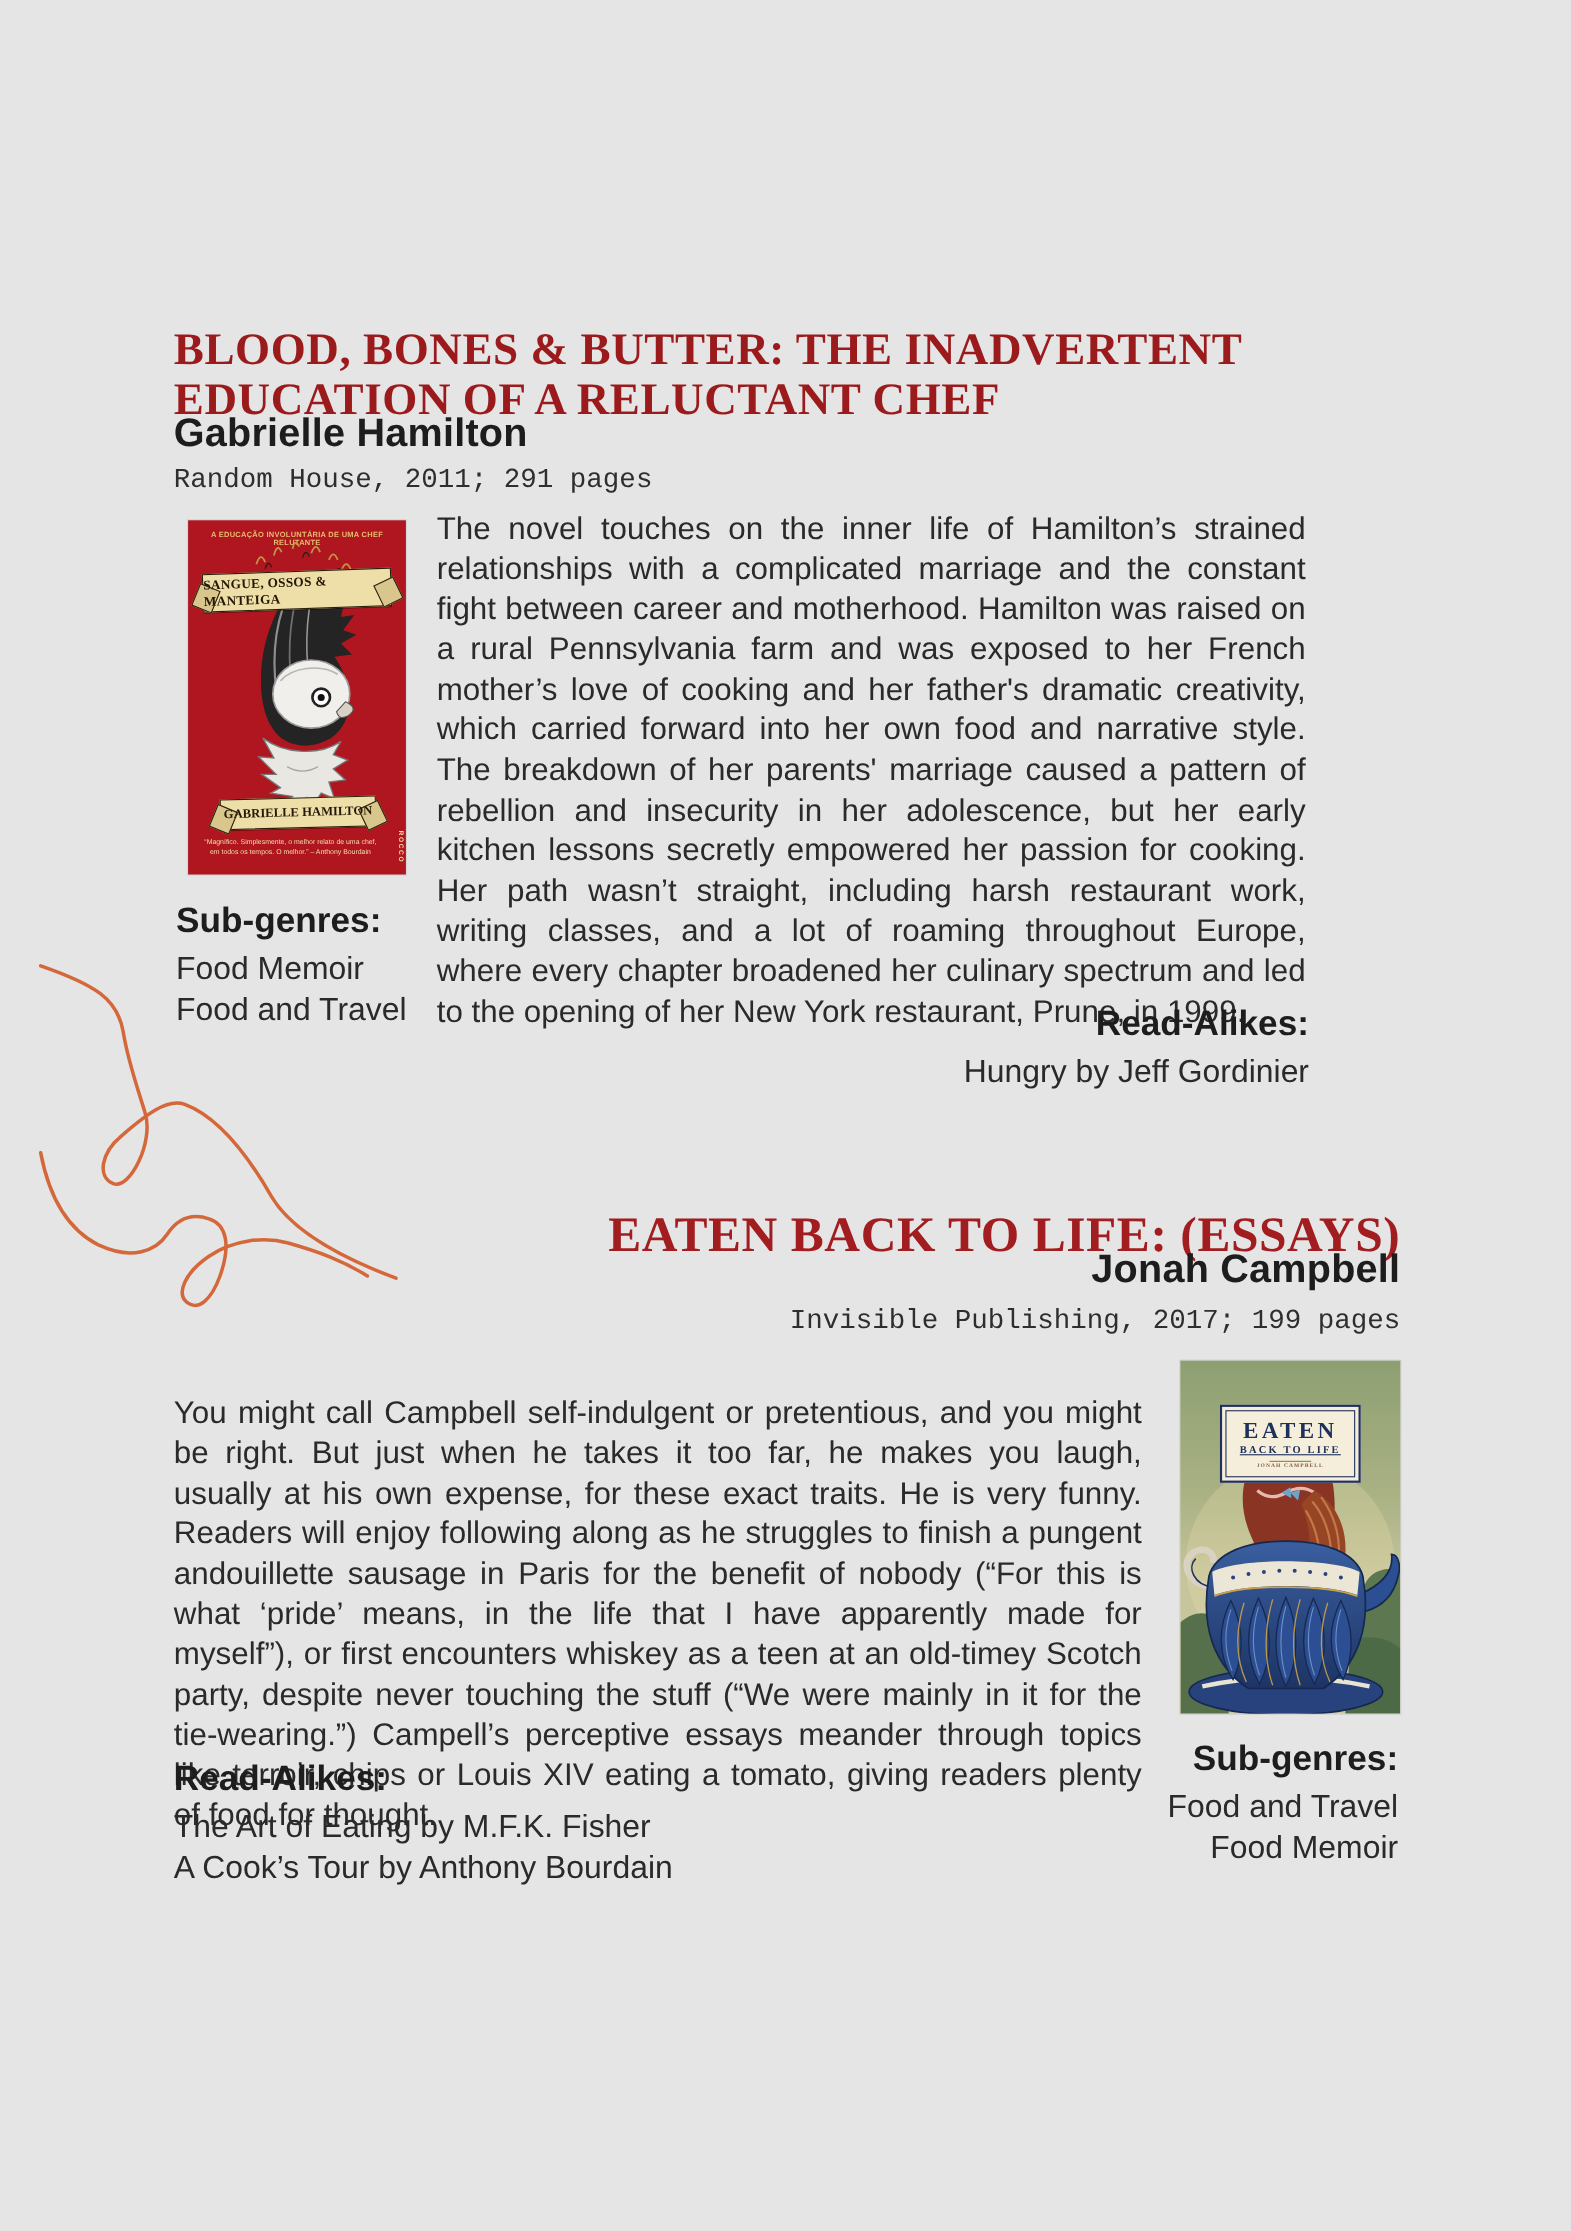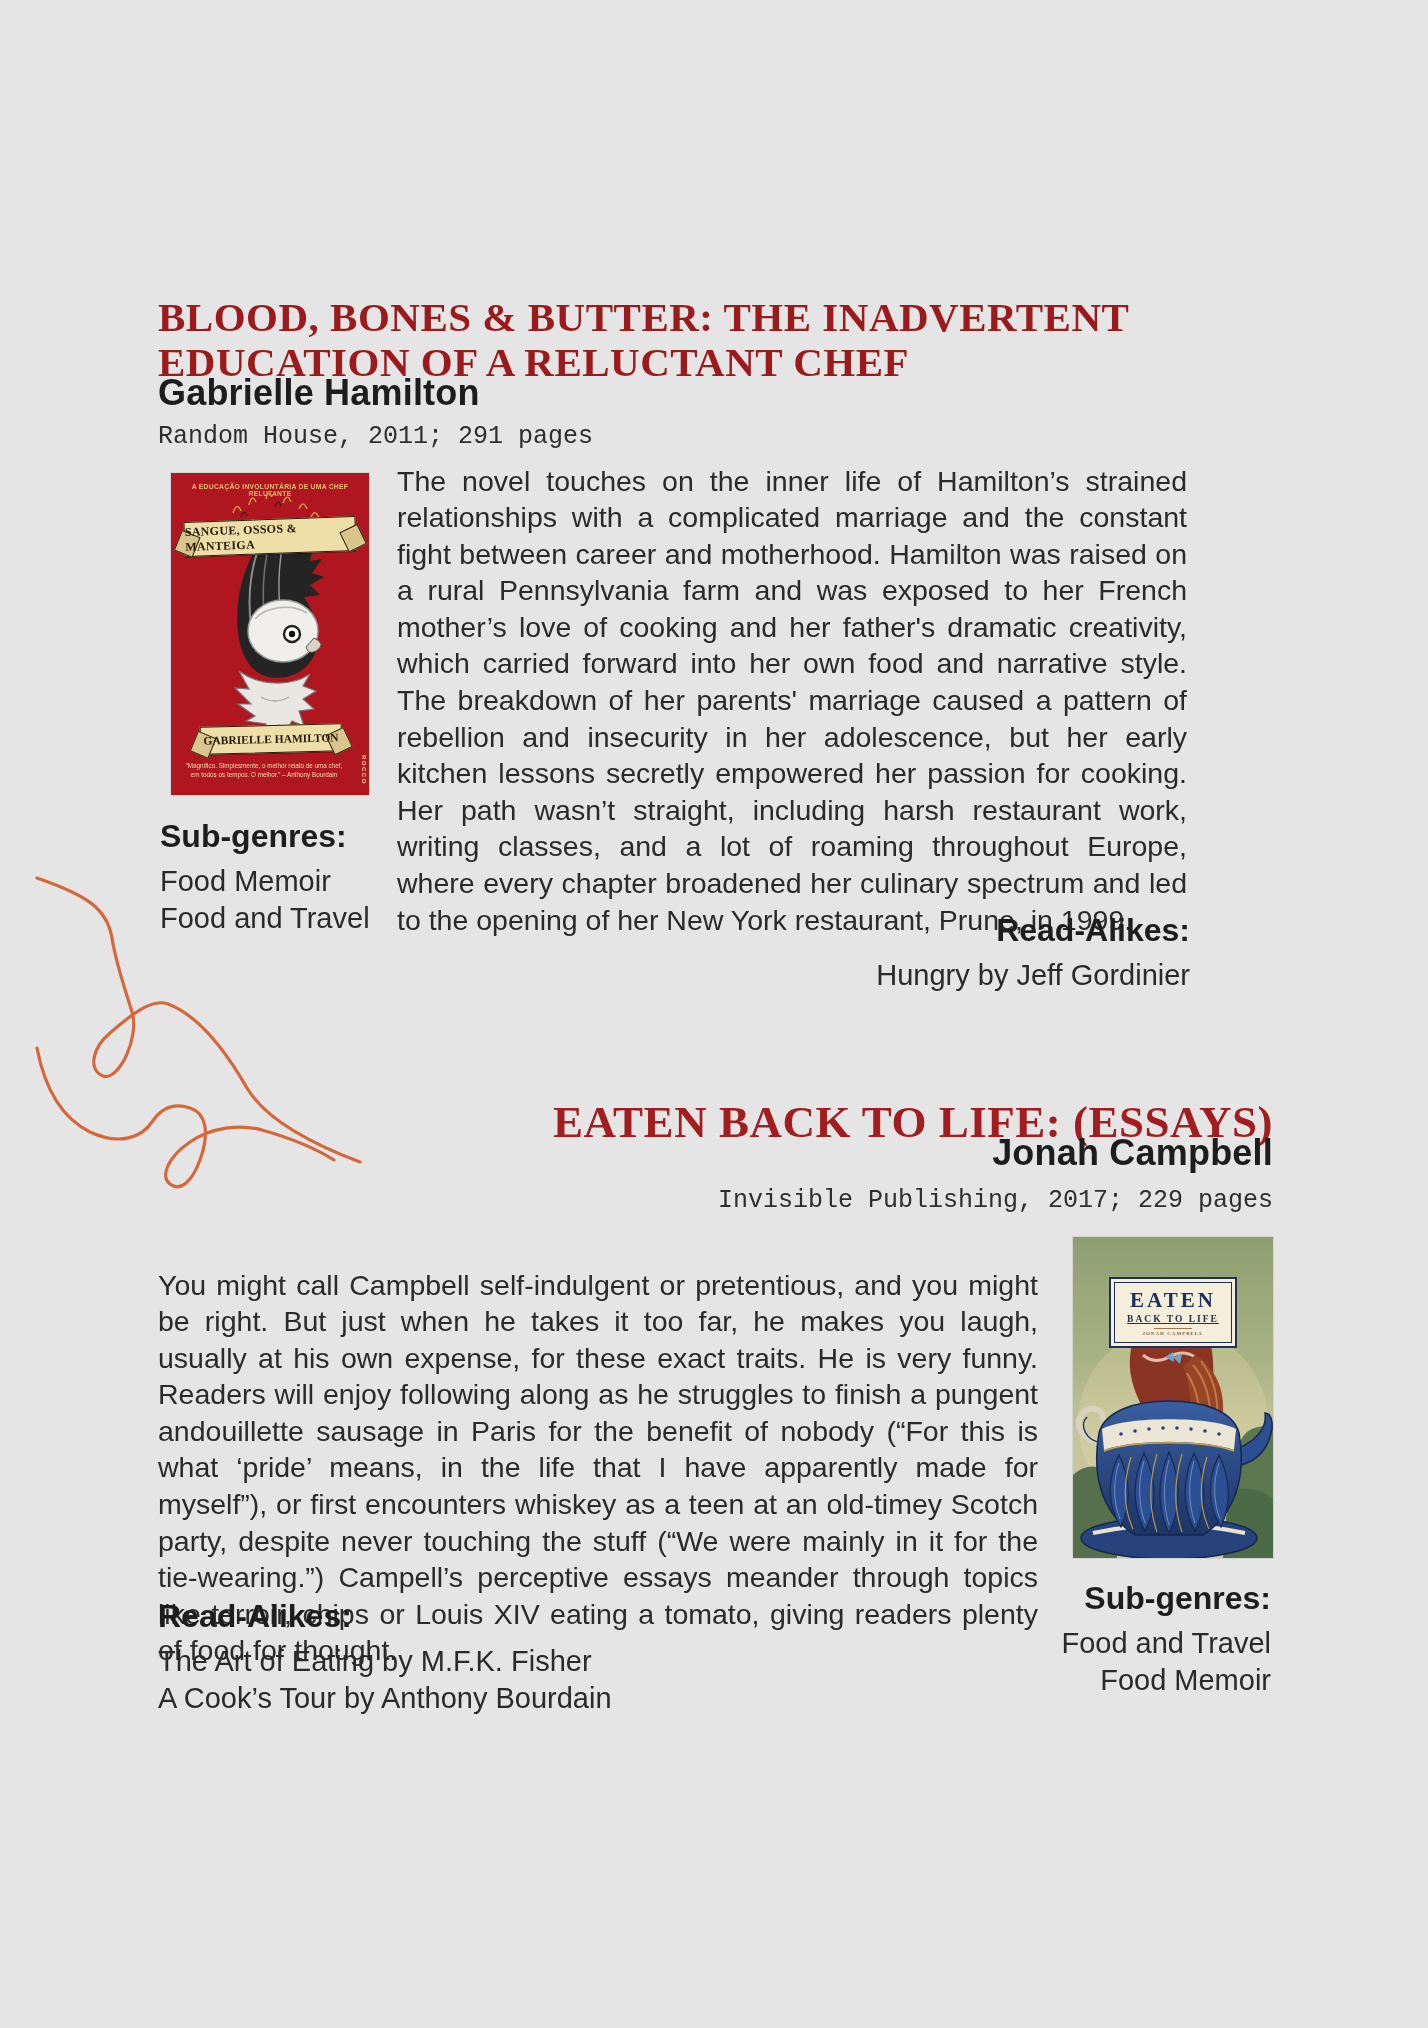--- a/index.html
+++ b/index.html
@@ -161,21 +161,21 @@
 
   <svg class="squiggle" width="370" height="350" viewBox="0 0 370 350">
     <g stroke="#d4683a" stroke-width="3.2" fill="none" stroke-linecap="round">
       <path d="M29 28 C 78 45, 99 58, 104 88 C 108 114, 118 142, 124 162 C 132 188, 110 232, 95 226 C 80 220, 84 198, 102 183 C 124 164, 144 148, 160 154 C 192 166, 220 205, 239 238 C 258 270, 307 295, 352 312"></path>
       <path d="M29 198 C 37 240, 54 268, 82 282 C 112 296, 134 287, 144 272 C 152 260, 164 252, 182 258 C 198 263, 202 282, 192 310 C 184 332, 172 342, 162 334 C 152 326, 160 307, 182 292 C 204 277, 232 274, 254 280 C 282 288, 304 296, 326 310"></path>
     </g>
   </svg>
 
   <h1 class="book-title" id="title2">EATEN BACK TO LIFE: (ESSAYS)</h1>
   <div class="author" id="author2">Jonah Campbell</div>
-  <div class="publication" id="pub2">Invisible Publishing, 2017; 229 pages</div>
+  <div class="publication" id="pub2">Invisible Publishing, 2017; 199 pages</div>
 
   <p class="summary" id="para2">You might call Campbell self-indulgent or pretentious, and you might be right. But just when he takes it too far, he makes you laugh, usually at his own expense, for these exact traits. He is very funny. Readers will enjoy following along as he struggles to finish a pungent andouillette sausage in Paris for the benefit of nobody (“For this is what ‘pride’ means, in the life that I have apparently made for myself”), or first encounters whiskey as a teen at an old-timey Scotch party, despite never touching the stuff (“We were mainly in it for the tie-wearing.”) Campell’s perceptive essays meander through topics like terroir, chips or Louis XIV eating a tomato, giving readers plenty of food for thought.</p>
 
   <div class="cover2">
     <svg width="200" height="321" viewBox="0 0 200 321">
       <defs>
         <linearGradient id="potGrad" x1="0" y1="0" x2="0" y2="1">
           <stop offset="0" stop-color="#3a5fa0"></stop>
             <stop offset="1" stop-color="#1d3465"></stop>
         </linearGradient>

